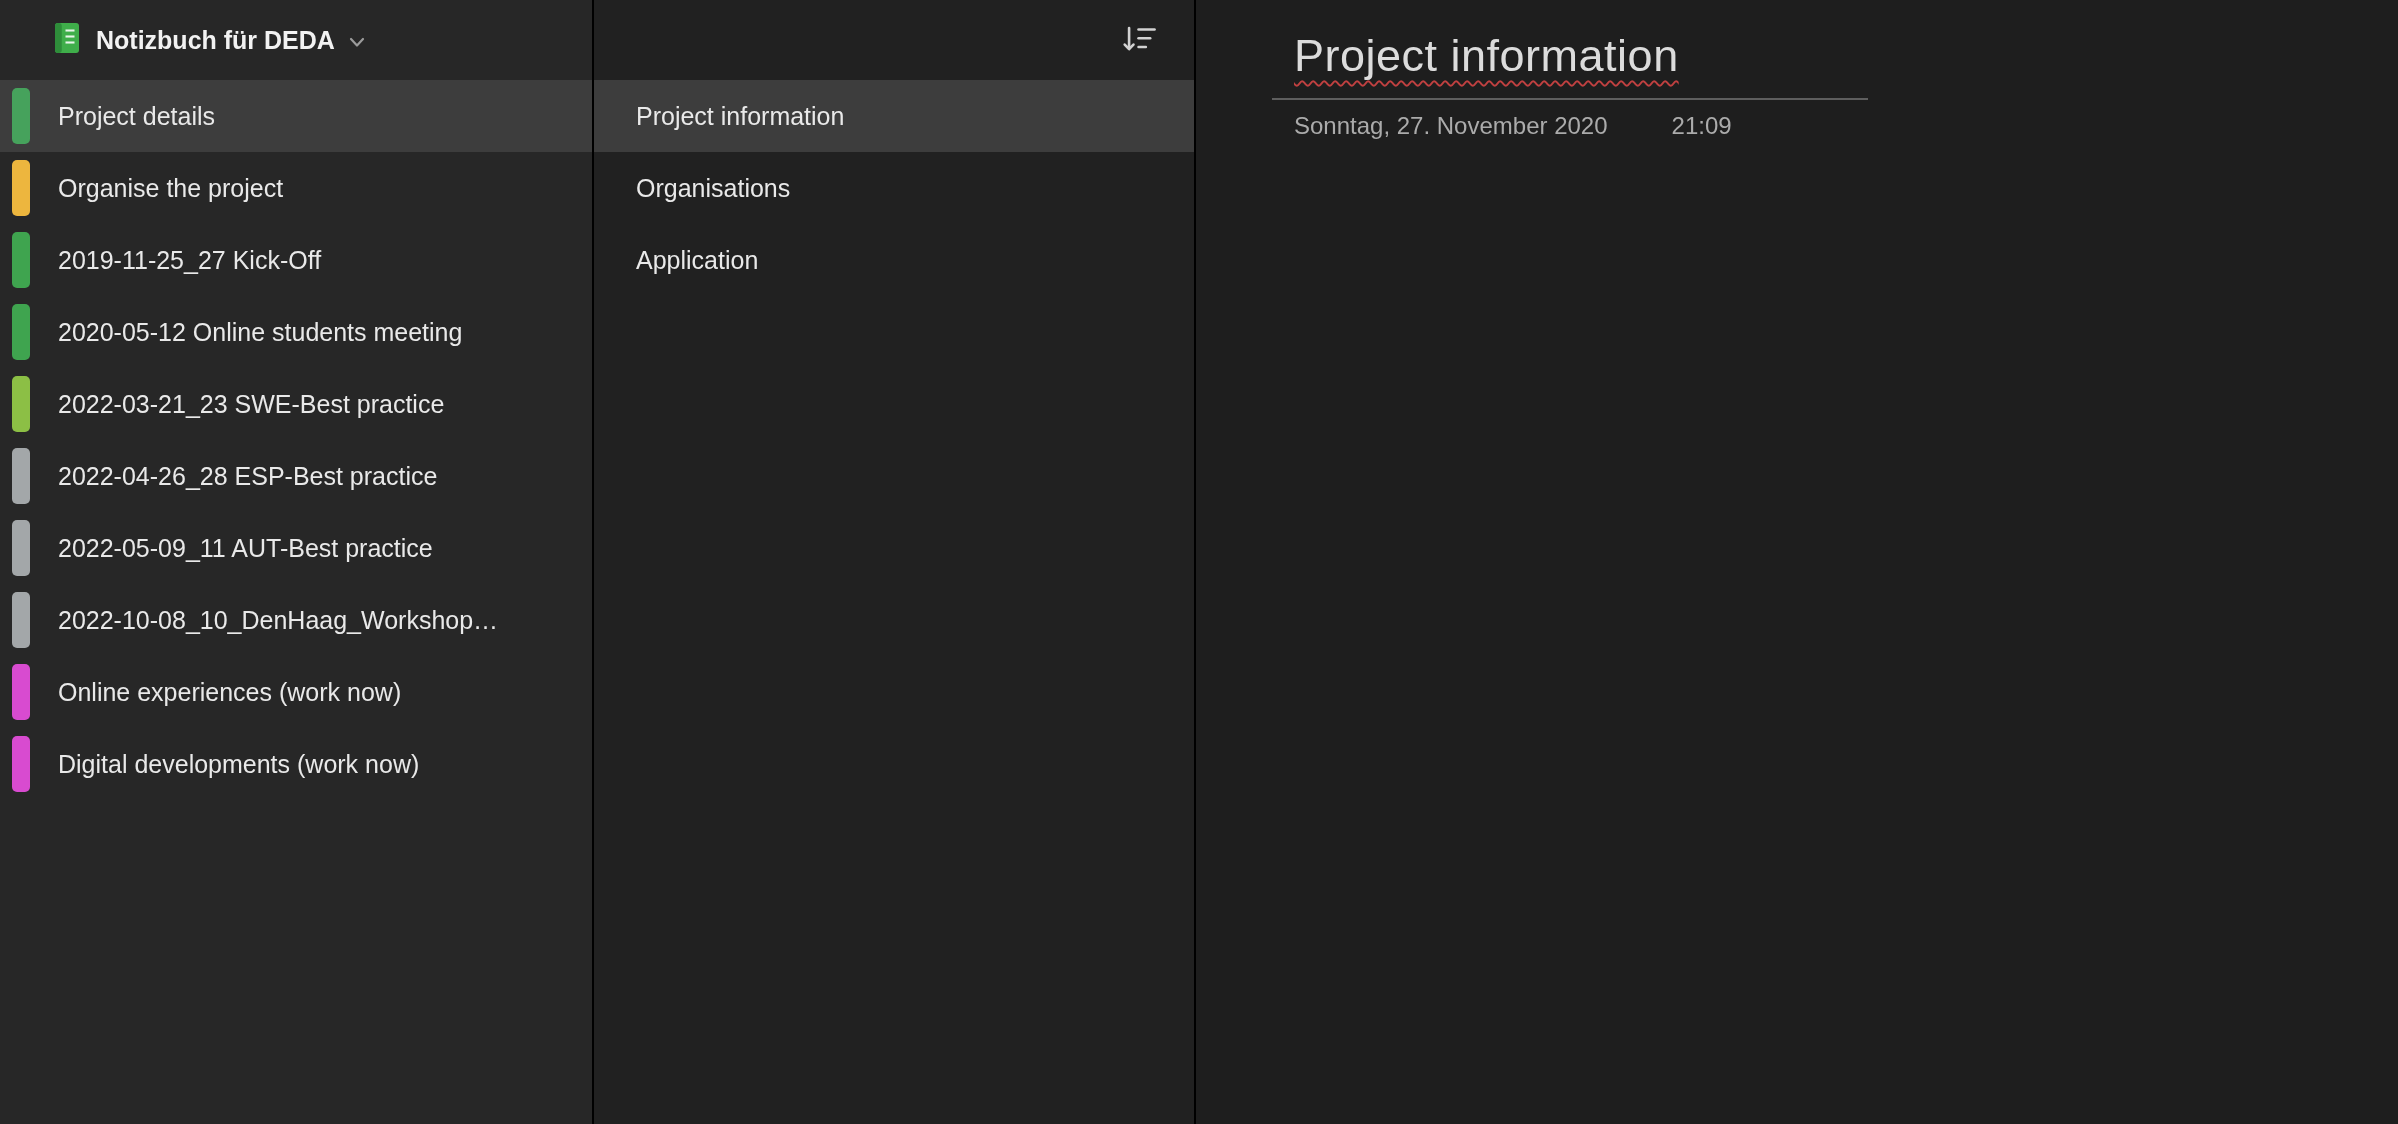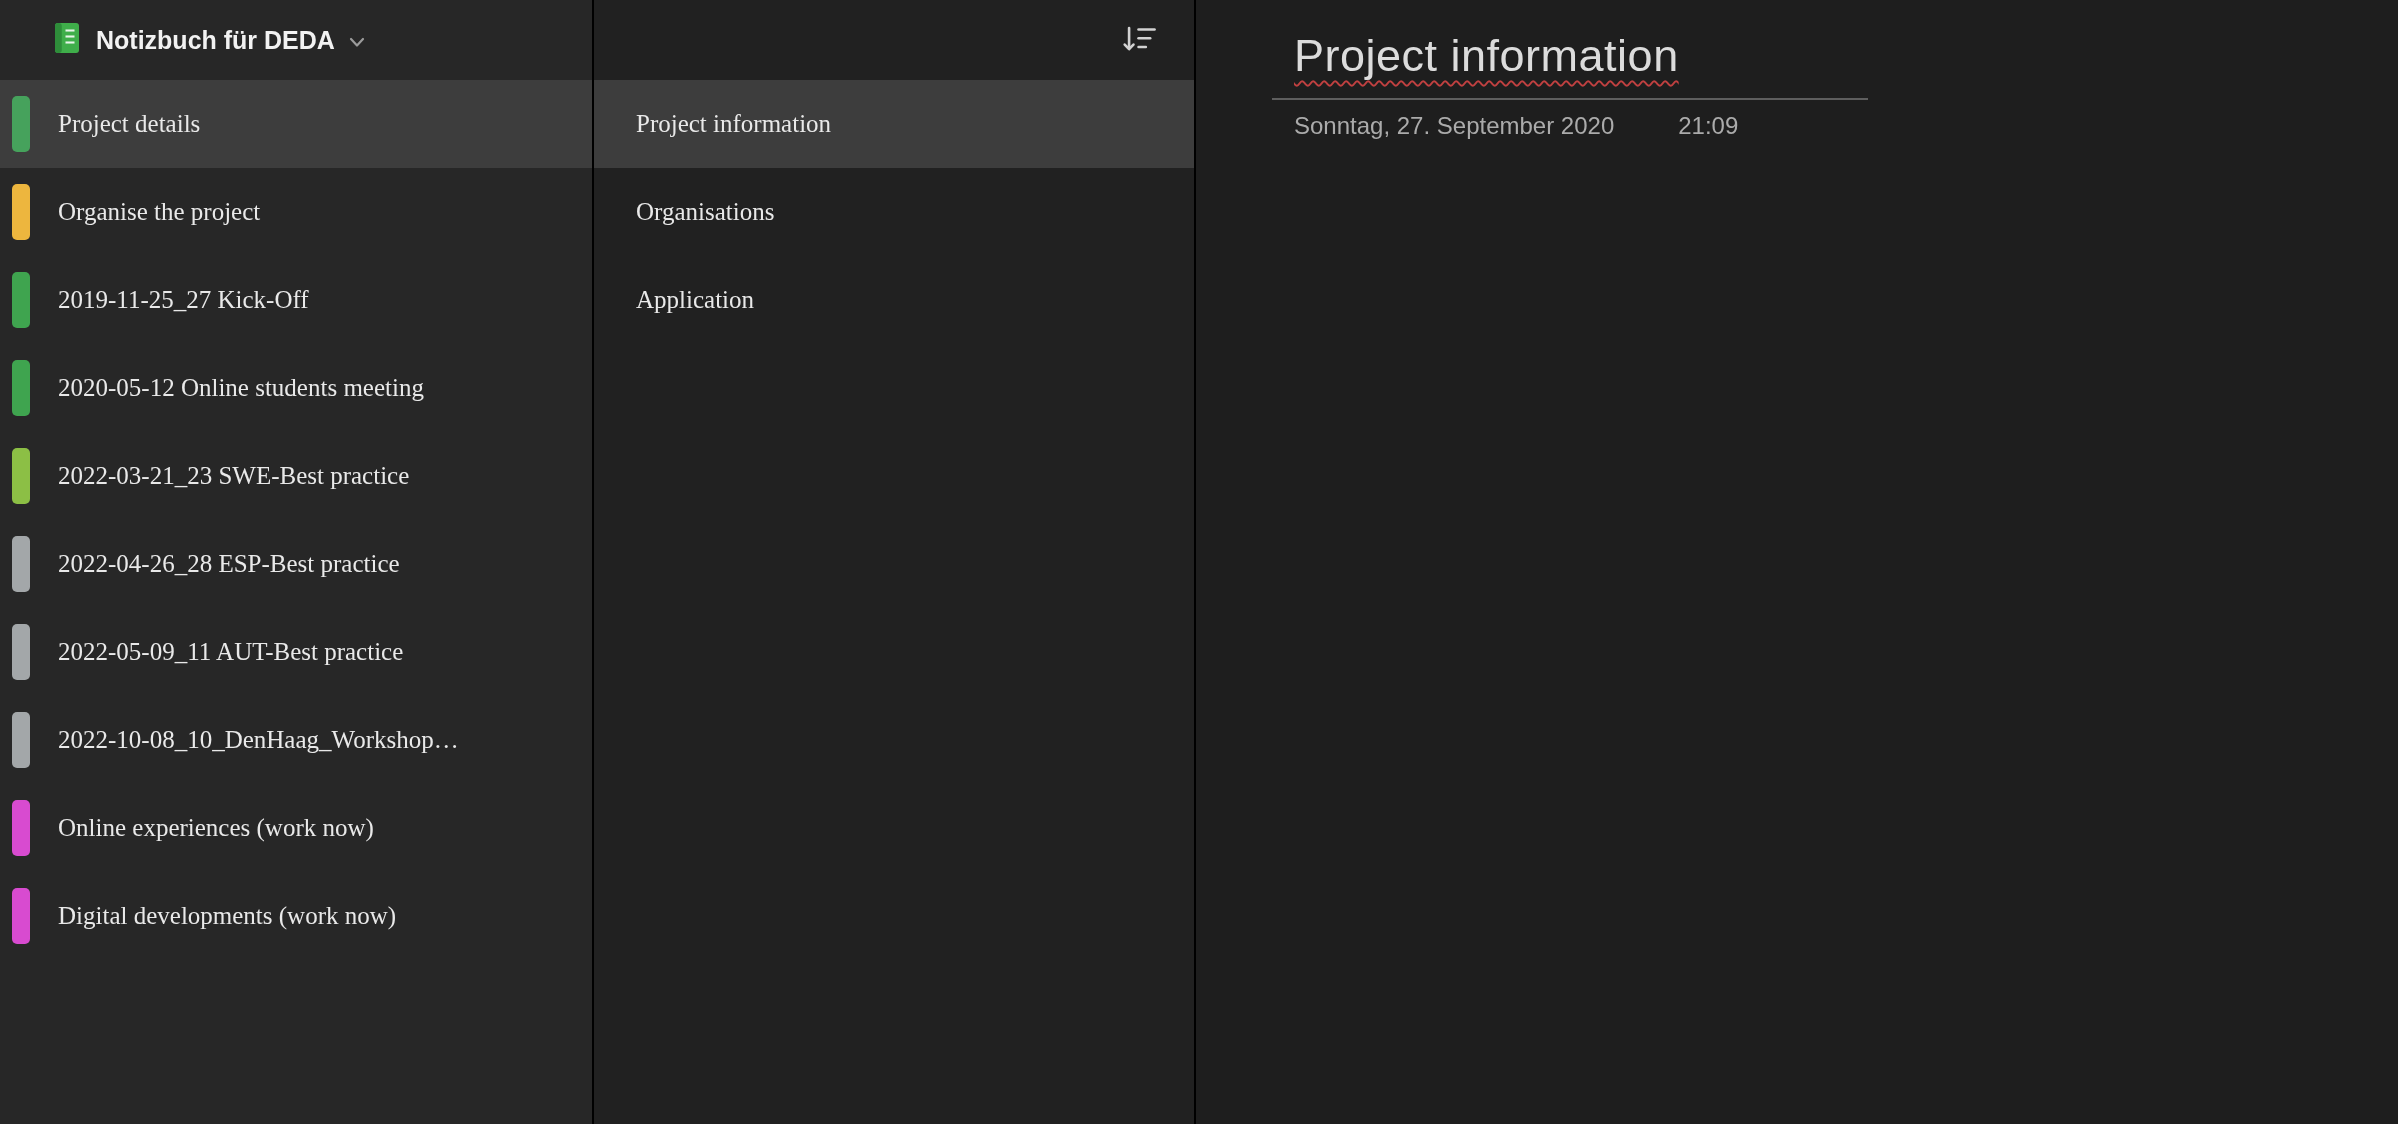--- a/index.html
+++ b/index.html
@@ -24,21 +24,21 @@
 
   
   .nb-header { height:80px; display:flex; align-items:center; padding-left:20px; gap:14px;margin-left:32px; }
   .nb-title { font-size:25px; font-weight:700; color:#f2f2f2; white-space:nowrap; }
   .chev { margin-top:5px; }
   .pages-top { height:80px; position:relative; }
   .sort-btn { position:absolute; right:36px; top:0; height:80px;
     display:flex; align-items:center; background:none; border:none; cursor:pointer; }
 
   
-  .row { height:88px; display:flex; align-items:center;font-family:Liberation Serif, serif; }
+  .row { height:72px; display:flex; align-items:center; }
   .row.selected { background:var(--bg-selected,#3d3d3d); }
   .row-label { font-size:25px; color:var(--text-primary,#e9e9e9);
     white-space:nowrap; overflow:hidden; text-overflow:ellipsis; padding-right:14px; }
   .section-row .tab { flex:none; width:18px; height:56px; border-radius:5px;
     margin:0 28px 0 12px; background:#888; }
   .page-row { padding-left:42px; }
 
   
   .note-title { display:inline-block; font-size:45px; font-weight:400;
     color:#dcdcdc; letter-spacing:0.5px;
@@ -151,21 +151,21 @@
         </div>
       </div>
   </aside>
 
   <div class="vdiv d2"></div>
 
   <main class="content">
     <h1 class="note-title">Project information</h1>
     <hr class="title-hr">
     <div class="meta">
-      <span class="date">Sonntag, 27. September 2020</span>
+      <span class="date">Sonntag, 27. November 2020</span>
       <span class="time">21:09</span>
     </div>
     <div class="note-body">
 
     <p class="line"></p>
         <p class="line"></p>
         <p class="line"></p>
         <p class="line"></p>
         <p class="line"></p>
         <p class="line"></p>

